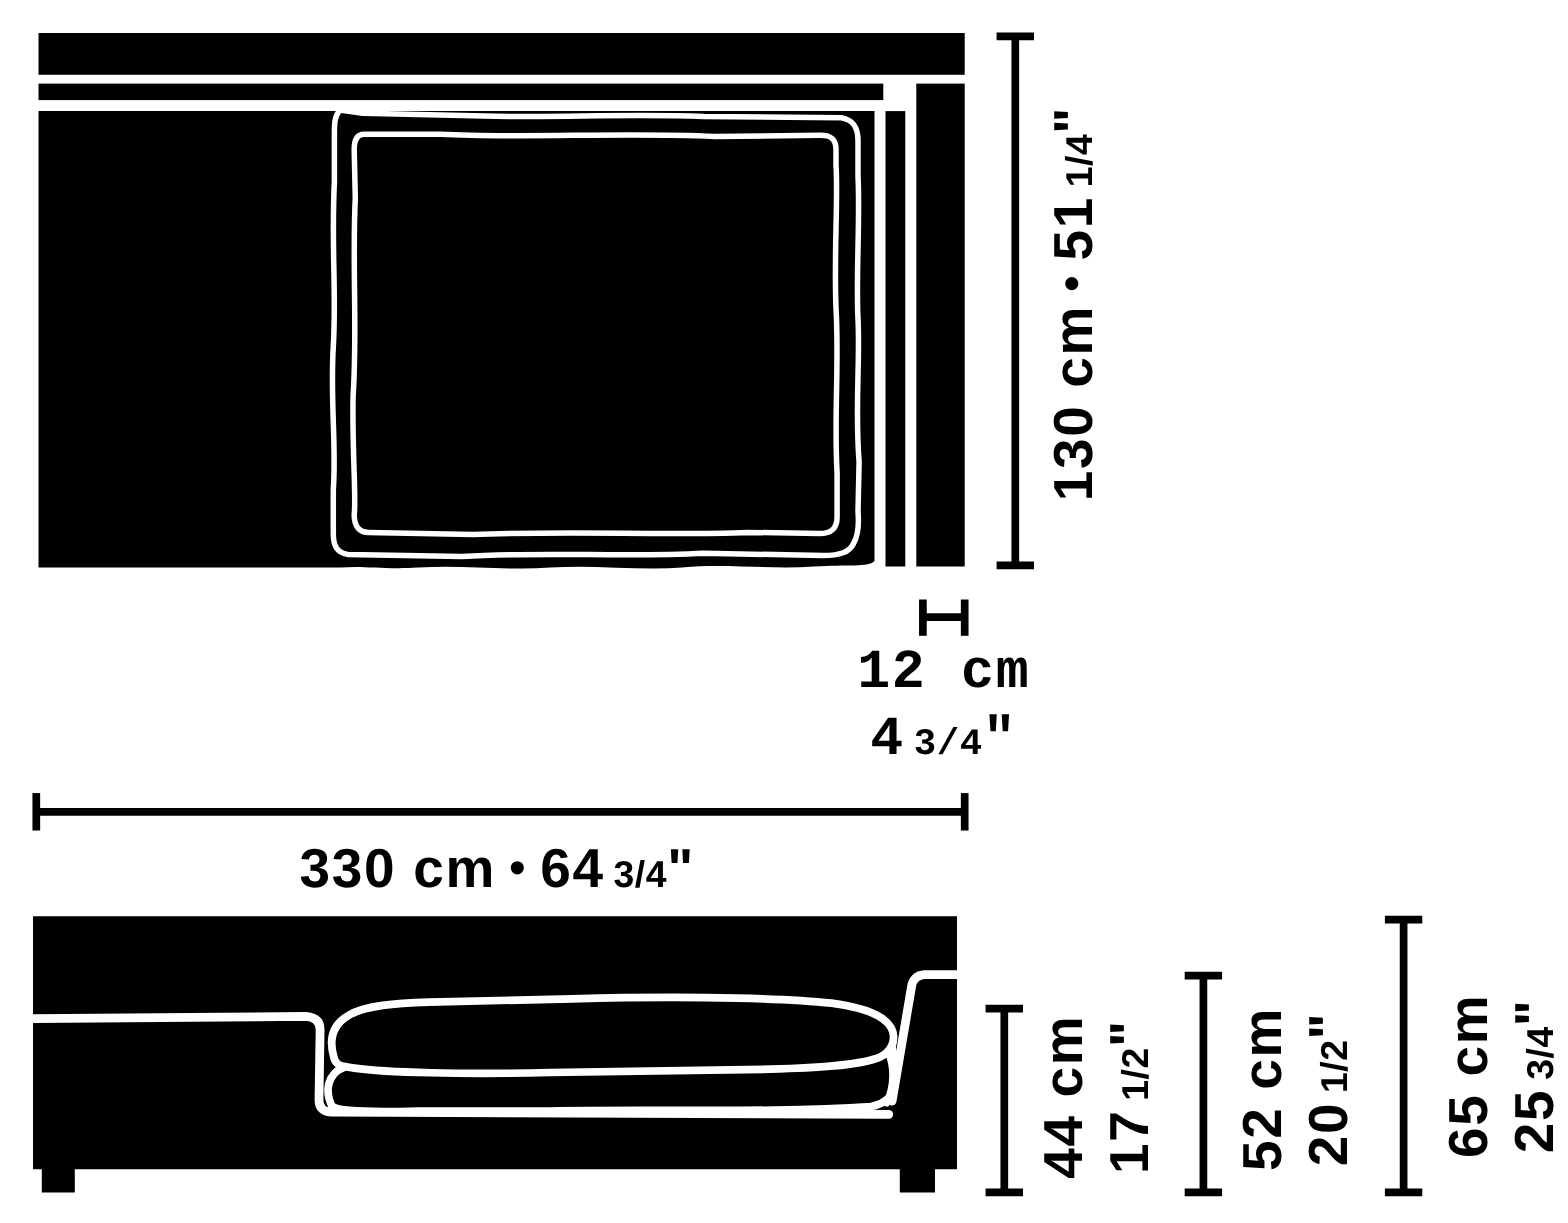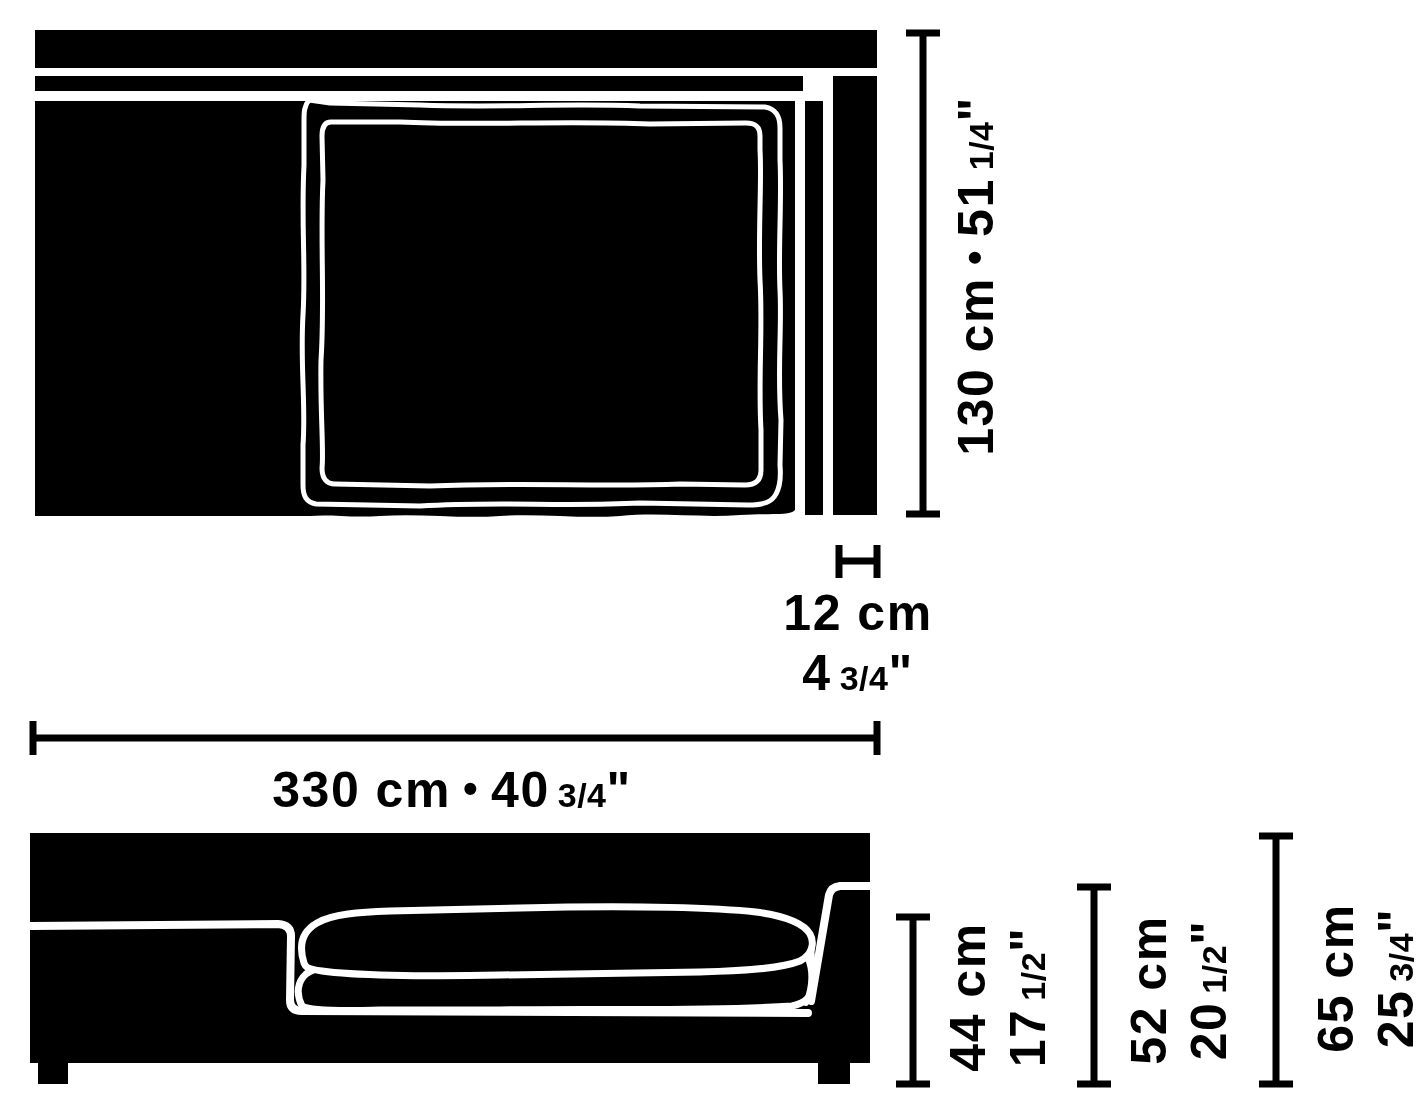--- a/index.html
+++ b/index.html
@@ -168,27 +168,27 @@
           <path d="M1259,836 H1293"></path>
           <path d="M1259,1084 H1293"></path>
       </g>
     </g>
   </svg>
 
   <div class="dim-label v-label" style="left:978px; top:276px;">
     <span>130 cm</span><span class="sep">•</span><span>51</span><span class="frac">1/4</span><span>"</span>
   </div>
 
-  <div class="dim-label" style="left:858px; top:645px;">
+  <div class="dim-label" style="left:858px; top:645px;font-family:Liberation Mono, monospace;">
     <div><span>12 cm</span></div>
     <div><span>4</span><span class="frac">3/4</span><span>"</span></div>
   </div>
 
   <div class="dim-label" style="left:452px; top:792px;">
-    <span>330 cm</span><span class="sep">•</span><span>40</span><span class="frac">3/4</span><span>"</span>
+    <span>330 cm</span><span class="sep">•</span><span>64</span><span class="frac">3/4</span><span>"</span>
   </div>
 
   <div class="dim-label v-label" style="left:1000px; top:997px;">
     <div><span>44 cm</span></div>
     <div><span>17</span><span class="frac">1/2</span><span>"</span></div>
   </div>
 
   <div class="dim-label v-label" style="left:1181px; top:990px;">
     <div><span>52 cm</span></div>
     <div><span>20</span><span class="frac">1/2</span><span>"</span></div>

